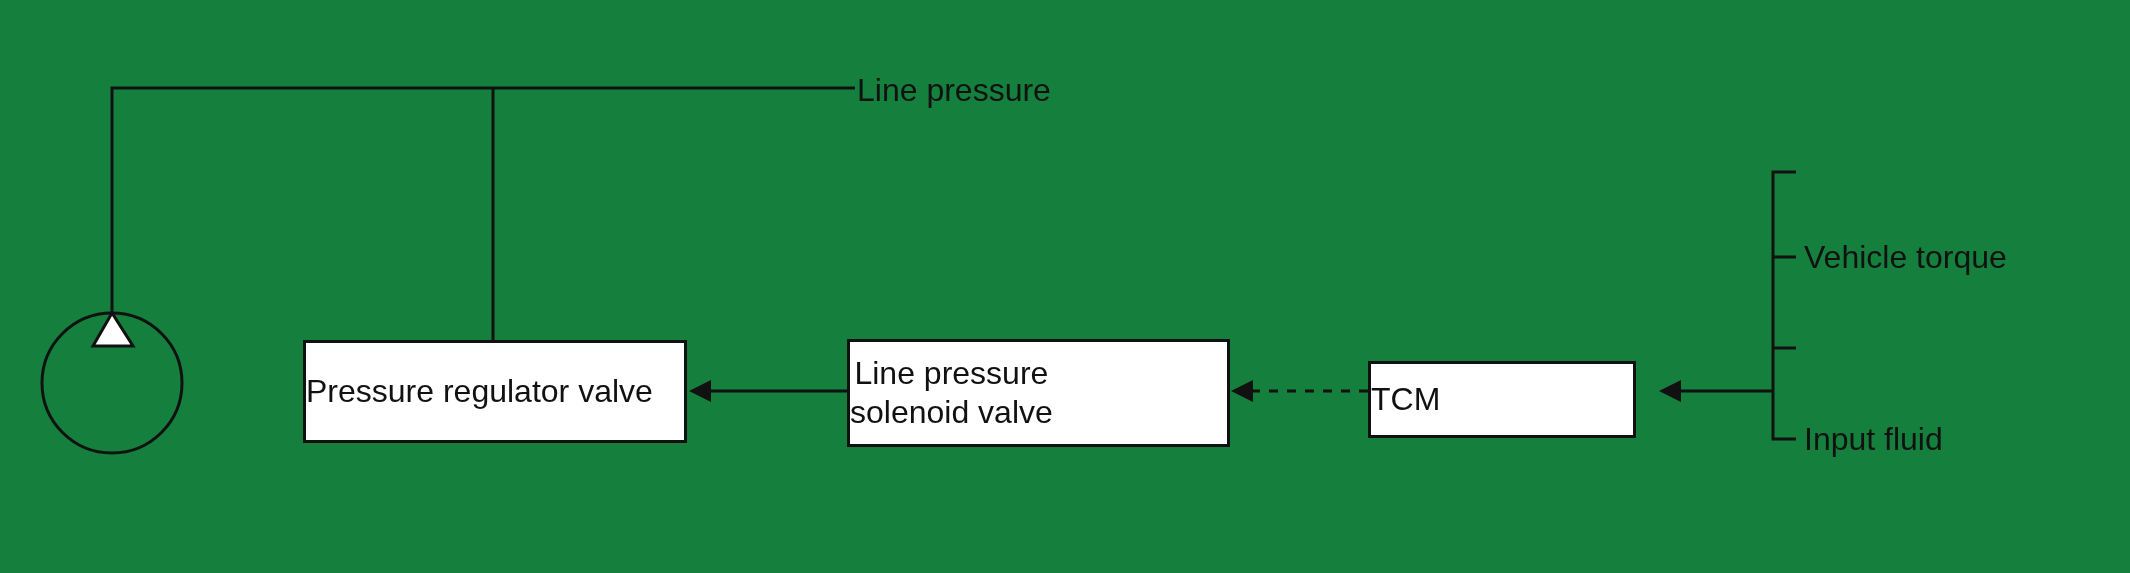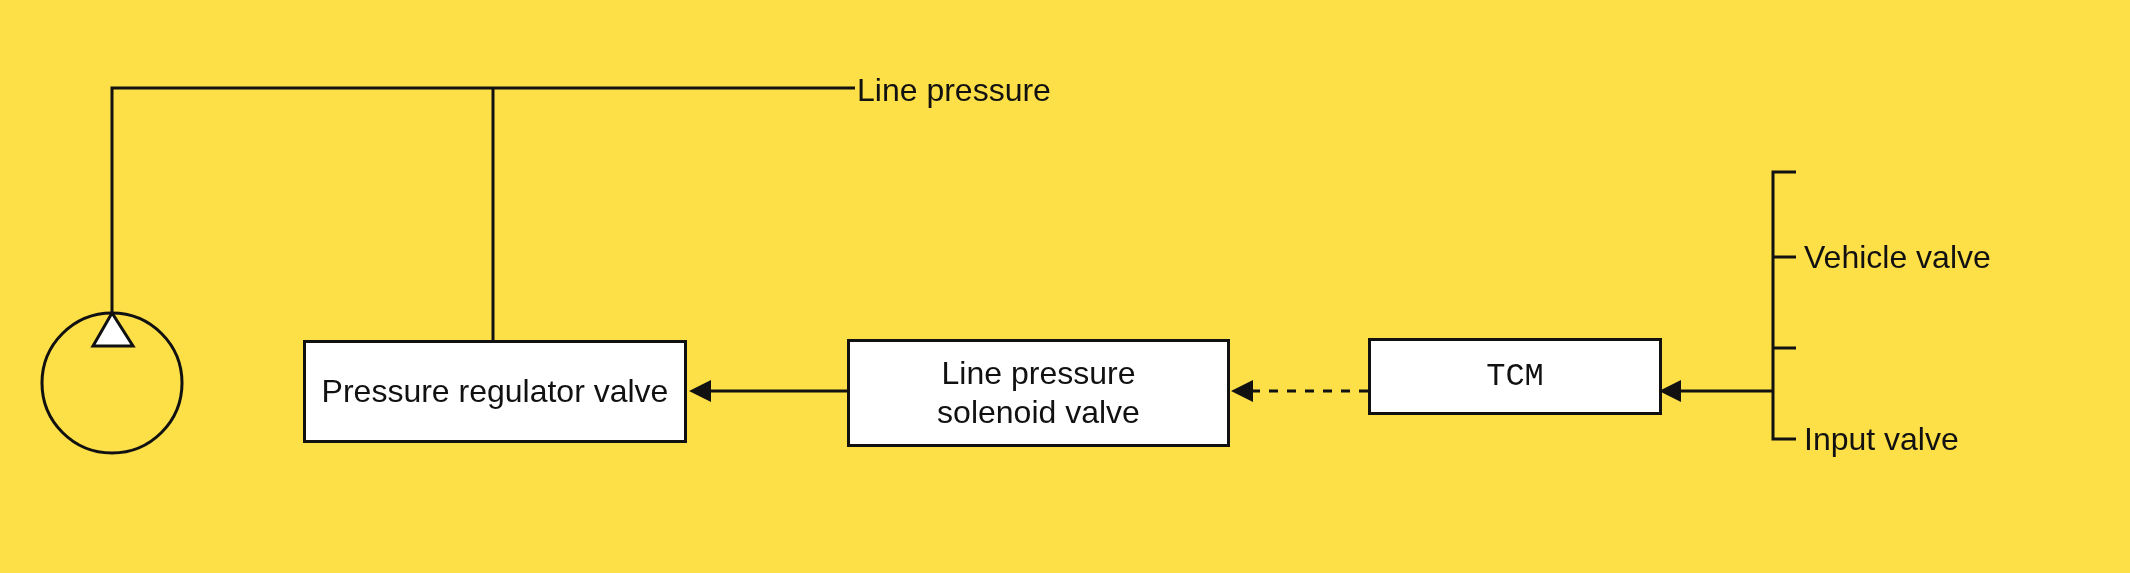--- a/index.html
+++ b/index.html
@@ -1,41 +1,40 @@
 <!DOCTYPE html>
 <html><head>
 <meta charset="utf-8">
 <style>
   html, body { margin: 0; padding: 0; background: #ffffff; }
   .canvas {
     position: relative;
     width: 2130px;
     height: 573px;
-    background: #fde047;
+    background: #15803d;
     font-family: "Liberation Sans", "DejaVu Sans", sans-serif;
     color: #111111;
     overflow: hidden;
   }
   .connectors {
     position: absolute;
     left: 0; top: 0;
     width: 2130px; height: 573px;
   }
   .node-box {
     position: absolute;
     border: 3px solid #111111;
     background: #ffffff;
     display: flex;
     align-items: center;
-    justify-content: center;
     box-sizing: border-box;
   }
   .box-prv   { left: 303px;  top: 340px; width: 384px; height: 103px; }
   .box-sol   { left: 847px;  top: 339px; width: 383px; height: 108px; }
-  .box-tcm   { left: 1368px; top: 338px; width: 294px; height: 77px; font-family: Liberation Mono, monospace;  }
+  .box-tcm   { left: 1368px; top: 361px; width: 268px; height: 77px;  }
   .box-label {
     font-size: 32px;
     line-height: 39px;
     text-align: center;
     white-space: pre-line;
     color: #111111;
   }
   .float-label {
     position: absolute;
     font-size: 32px;
@@ -73,22 +72,22 @@
     <path d="M1773,391 L1679,391"></path>
     <polygon points="1659,391 1681,380 1681,402" fill="#111111" stroke="none"></polygon>
 
     <path d="M1796,172 L1773,172 L1773,439 L1796,439"></path>
     <path d="M1773,257 L1796,257"></path>
     <path d="M1773,348 L1796,348"></path>
   </svg>
 
   <div class="float-label lbl-line-pressure">Line pressure</div>
 
-  <div class="float-label lbl-input-1">Vehicle valve</div>
-  <div class="float-label lbl-input-3">Input valve</div>
+  <div class="float-label lbl-input-1">Vehicle torque</div>
+  <div class="float-label lbl-input-3">Input fluid</div>
 
   <div class="node-box box-prv">
     <span class="box-label">Pressure regulator valve</span>
   </div>
 
   <div class="node-box box-sol">
     <span class="box-label">Line pressure
 solenoid valve</span>
   </div>
 

